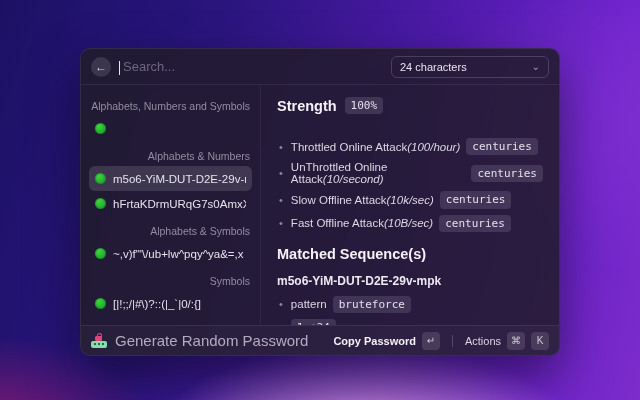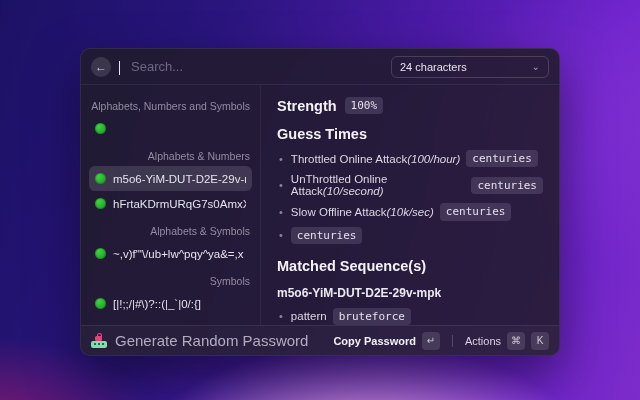--- a/index.html
+++ b/index.html
@@ -24,41 +24,41 @@
     color:#e8e5ee;
   }
   
   .hdr { height:36px; flex:0 0 36px; display:flex; align-items:center; padding:0 10px;
          border-bottom:1px solid rgba(255,255,255,0.07); gap:8px; }
   .back-btn { width:20px; height:20px; border-radius:50%; background:rgba(255,255,255,0.12);
               display:flex; align-items:center; justify-content:center; font-size:12px; color:#d6d1e0; cursor:pointer; flex:0 0 auto; }
   .search-wrap { position:relative; flex:1; display:flex; align-items:center; }
   .caret { position:absolute; left:0; top:2px; width:1px; height:14px; background:#e8e5ee; }
   .search { width:100%; background:transparent; border:none; outline:none; font-size:13px;
-            color:#e8e5ee; font-family:"Liberation Sans", sans-serif; padding-left:12px; }
+            color:#e8e5ee; font-family:"Liberation Sans", sans-serif; padding-left:4px; }
   .search::placeholder { color:#6f6880; }
   .dropdown { flex:0 0 auto; width:158px; height:22px; border:1px solid rgba(255,255,255,0.16);
               border-radius:6px; display:flex; align-items:center; justify-content:space-between;
               padding:8px 8px; font-size:11px; color:#e8e4f0; cursor:pointer; }
   .chev { font-size:10px; color:#a59db6; line-height:1; }
   
   .content { flex:1; display:flex; min-height:0; }
   .sidebar { width:180px; flex:0 0 180px; padding:6px 8px; border-right:1px solid rgba(255,255,255,0.06); overflow:hidden;text-align:right; }
   .sec-hdr { font-size:10.5px; color:#948c a2; color:#948ca2; margin:9px 2px 4px 2px; }
   .row { height:25px; display:flex; align-items:center; gap:7px; padding:0 6px; border-radius:6px;
          font-size:11.5px; color:#e6e3ec; white-space:nowrap; overflow:hidden; cursor:pointer; }
   .row.sel { background:rgba(255,255,255,0.13); }
   .dot { width:11px; height:11px; border-radius:50%; flex:0 0 auto;
          background:radial-gradient(circle at 35% 30%, #3fd43f, #1fa52e 75%);
          box-shadow:inset 0 0 0 1px rgba(0,60,0,0.25); }
   .row-text { overflow:hidden; text-overflow:clip; }
   
   .detail { flex:1; padding:12px 16px; overflow:hidden; }
   .h2 { font-size:14.5px; font-weight:bold; color:#f4f2f7; }
-  .strength-row { display:flex; align-items:center; gap:8px; margin-bottom:12px; }
+  .strength-row { display:flex; align-items:center; gap:8px; margin-bottom:24px; }
   .badge { font-family:"DejaVu Sans Mono", monospace; font-size:11px; color:#e4e0ec;
            background:rgba(160,150,180,0.22); border-radius:4px; padding:2px 6px; line-height:1.2; }
   .bullets { list-style:none; margin:8px 0 14px 2px; }
   .bullets li { display:flex; align-items:center; gap:6px; margin-bottom:6px; font-size:11.5px; color:#dcd8e4; }
   .bullets li::before { content:"•"; color:#8d8699; font-size:11px; margin-right:2px; }
   .b-rate { font-style:italic; }
   .h3 { font-size:12px; font-weight:bold; color:#ece9f1; margin:12px 0 8px 0; }
   .mt { margin-top:2px; }
   
   .ftr { height:30px; flex:0 0 30px; display:flex; align-items:center; padding:0 10px;
@@ -128,35 +128,35 @@
       </div>
 
     </div>
 
     <div class="detail">
       <div class="strength-row">
         <span class="h2">Strength</span>
         <span class="badge">100%</span>
       </div>
 
-      <div class="h2">Guess Times</div>
       <ul class="bullets">
         <li>
           <span><span>Throttled Online Attack</span><span class="b-rate">(100/hour)</span></span>
           <span class="badge">centuries</span>
         </li>
         <li>
           <span><span>UnThrottled Online Attack</span><span class="b-rate">(10/second)</span></span>
           <span class="badge">centuries</span>
         </li>
         <li>
           <span><span>Slow Offline Attack</span><span class="b-rate">(10k/sec)</span></span>
           <span class="badge">centuries</span>
         </li>
         <li>
+          <span><span>Fast Offline Attack</span><span class="b-rate">(10B/sec)</span></span>
           <span class="badge">centuries</span>
         </li>
       </ul>
 
       <div class="h2 mt">Matched Sequence(s)</div>
       <div class="h3">m5o6-YiM-DUT-D2E-29v-mpk</div>
       <ul class="bullets">
         <li>
           <span>pattern</span>
           <span class="badge">bruteforce</span>

